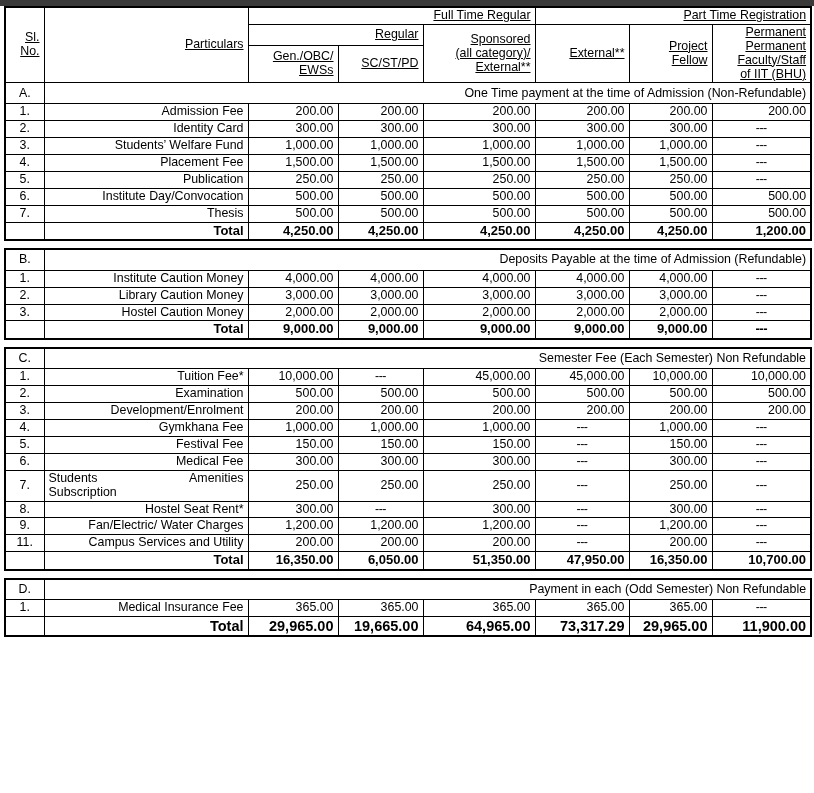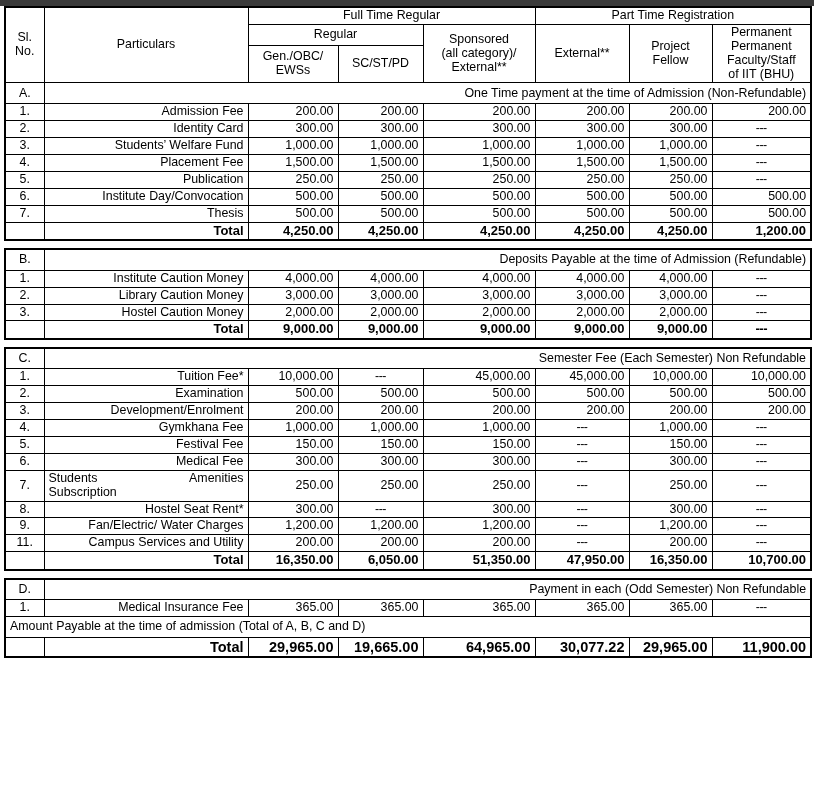--- a/index.html
+++ b/index.html
@@ -47,25 +47,26 @@
   col.c-par  { width: 204px; }
   col.c-gen  { width: 90px; }
   col.c-sc   { width: 85px; }
   col.c-spon { width: 112px; }
   col.c-ext  { width: 94px; }
   col.c-proj { width: 83px; }
   col.c-int  { width: 99px; }
 
   
   .hdr th {
-    text-align: center;
+    text-align: right;
     font-weight: bold;
     font-size: 12.6px;
     line-height: 1.13;
     padding: 2px 2px;
+    text-decoration: underline;
   }
   th.slno, th.particulars {
     font-size: 13px;
   }
   
   td.sec-letter {
     text-align: center;
     font-weight: bold;
     font-size: 14px;
     padding: 2px 2px;
@@ -486,29 +487,26 @@
         <tr>
           <td class="slno">1.</td>
           <td class="particulars">Medical Insurance Fee</td>
           <td class="num">365.00</td>
           <td class="num">365.00</td>
           <td class="num">365.00</td>
           <td class="num">365.00</td>
           <td class="num">365.00</td>
           <td class="num dash">---</td>
         </tr>
-        <tr class="tall">
-          <td class="amount-payable" colspan="8">Amount Payable at the time of admission (Total of A, B, C and D)</td>
-        </tr>
         <tr class="grand">
           <td>&nbsp;</td>
           <td class="grand-label">Total</td>
           <td class="num">29,965.00</td>
           <td class="num">19,665.00</td>
           <td class="num">64,965.00</td>
-          <td class="num">30,077.22</td>
+          <td class="num">73,317.29</td>
           <td class="num">29,965.00</td>
           <td class="num">11,900.00</td>
         </tr>
       </tbody>
   </table>
 
 </div>
 
 </body></html>

